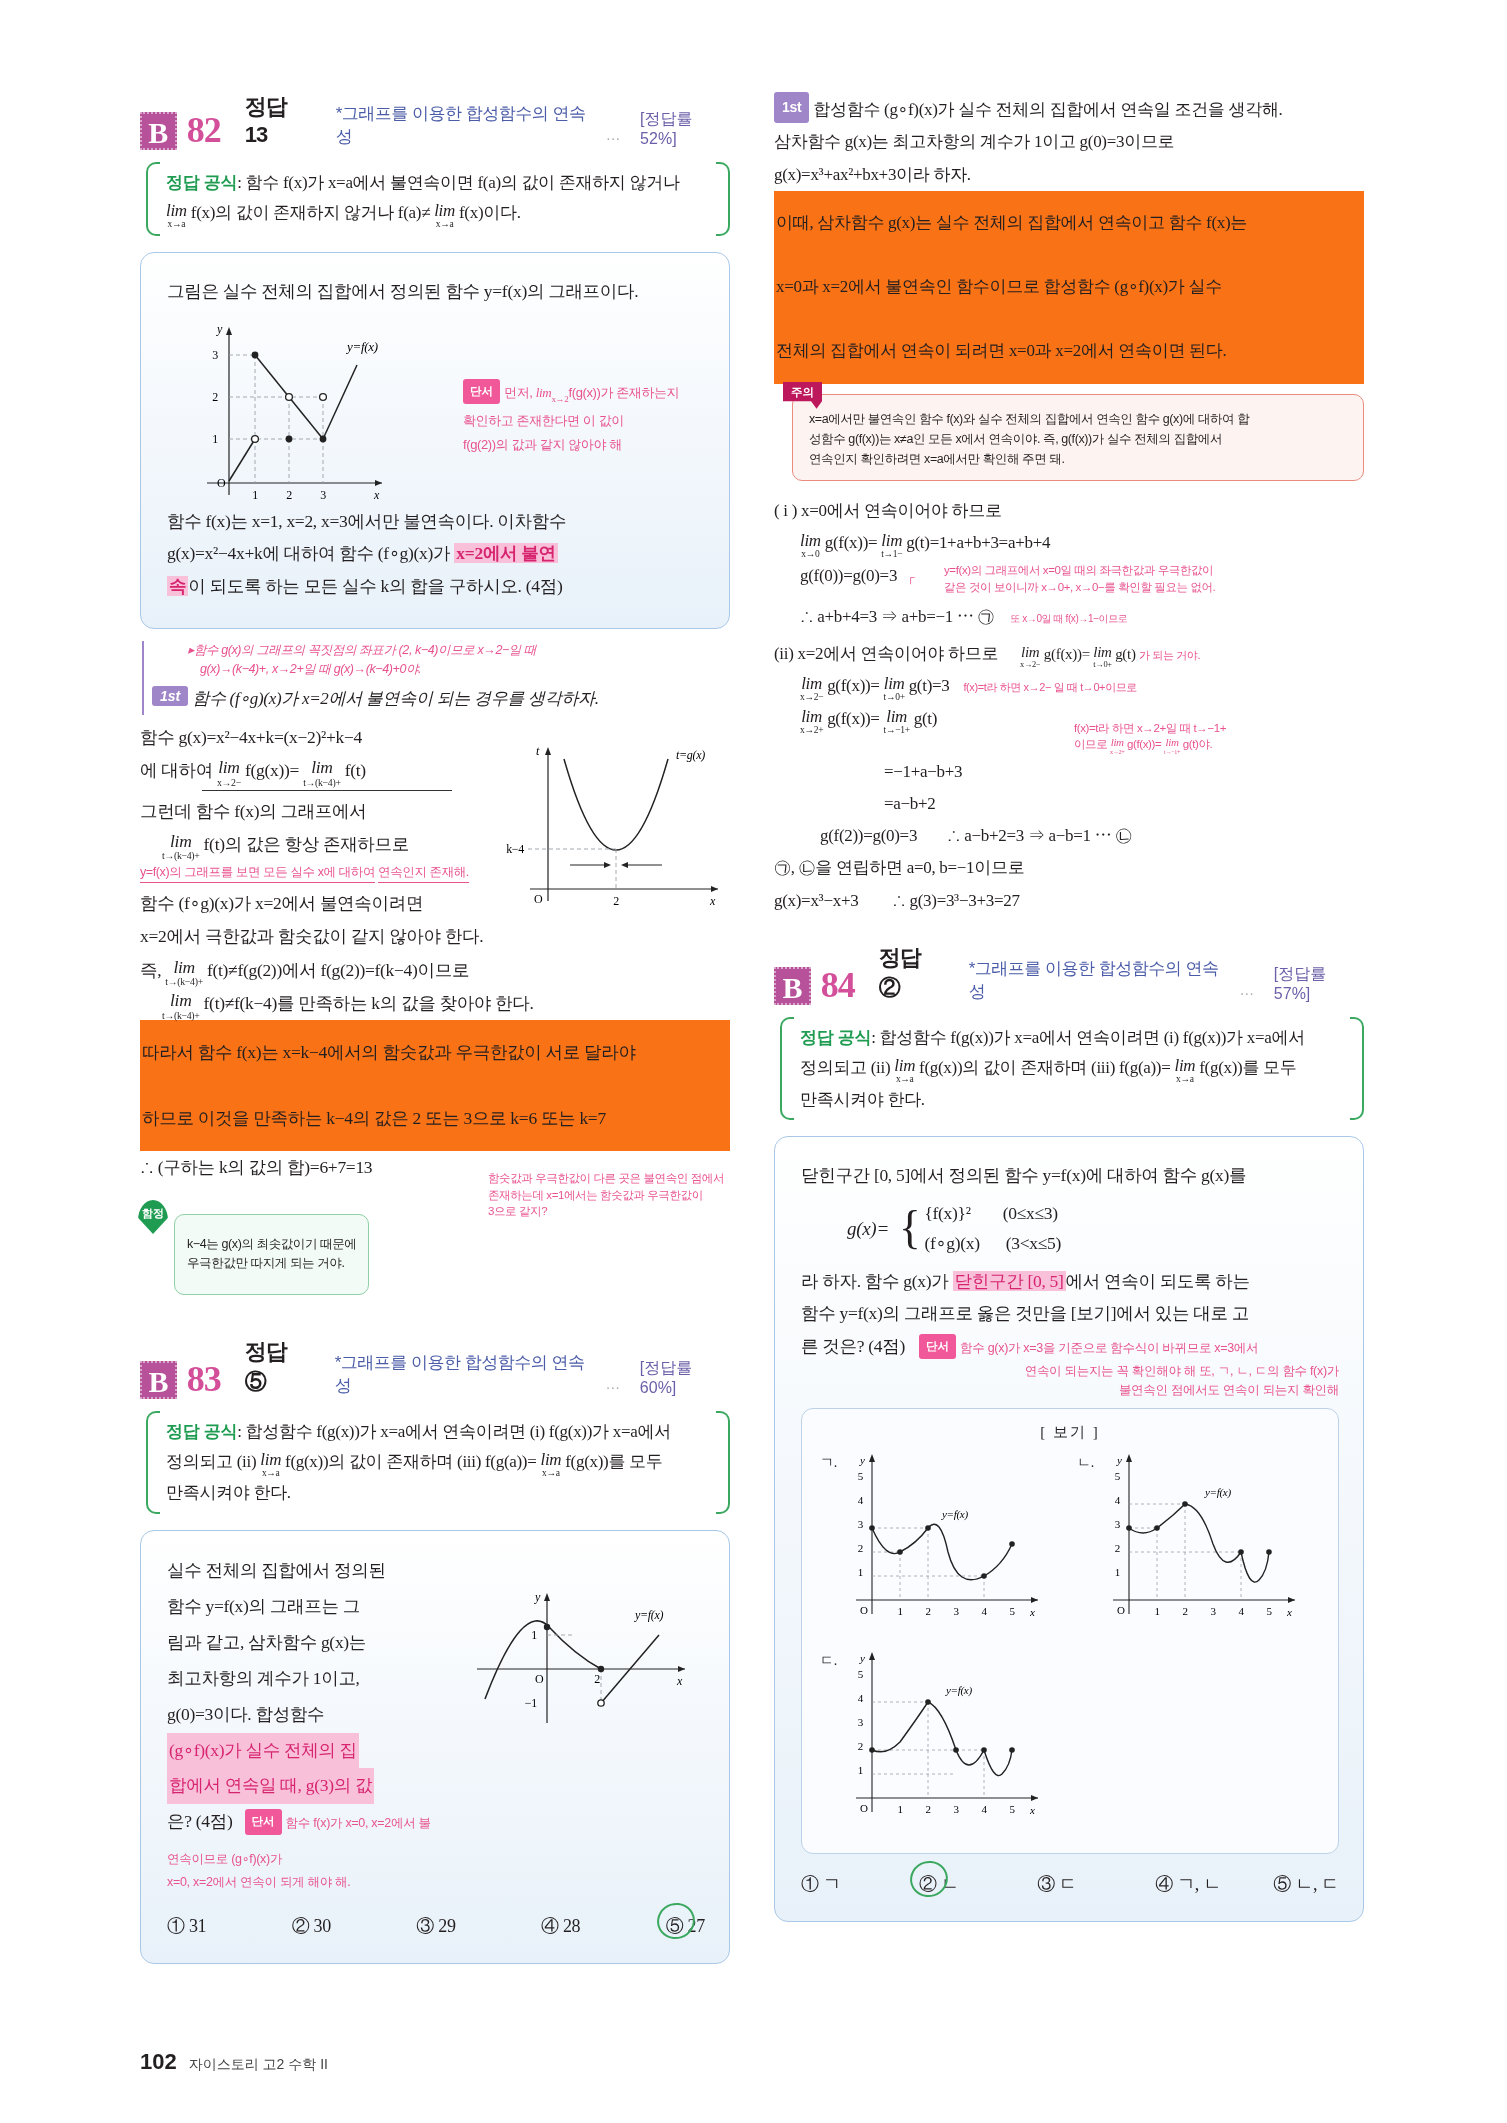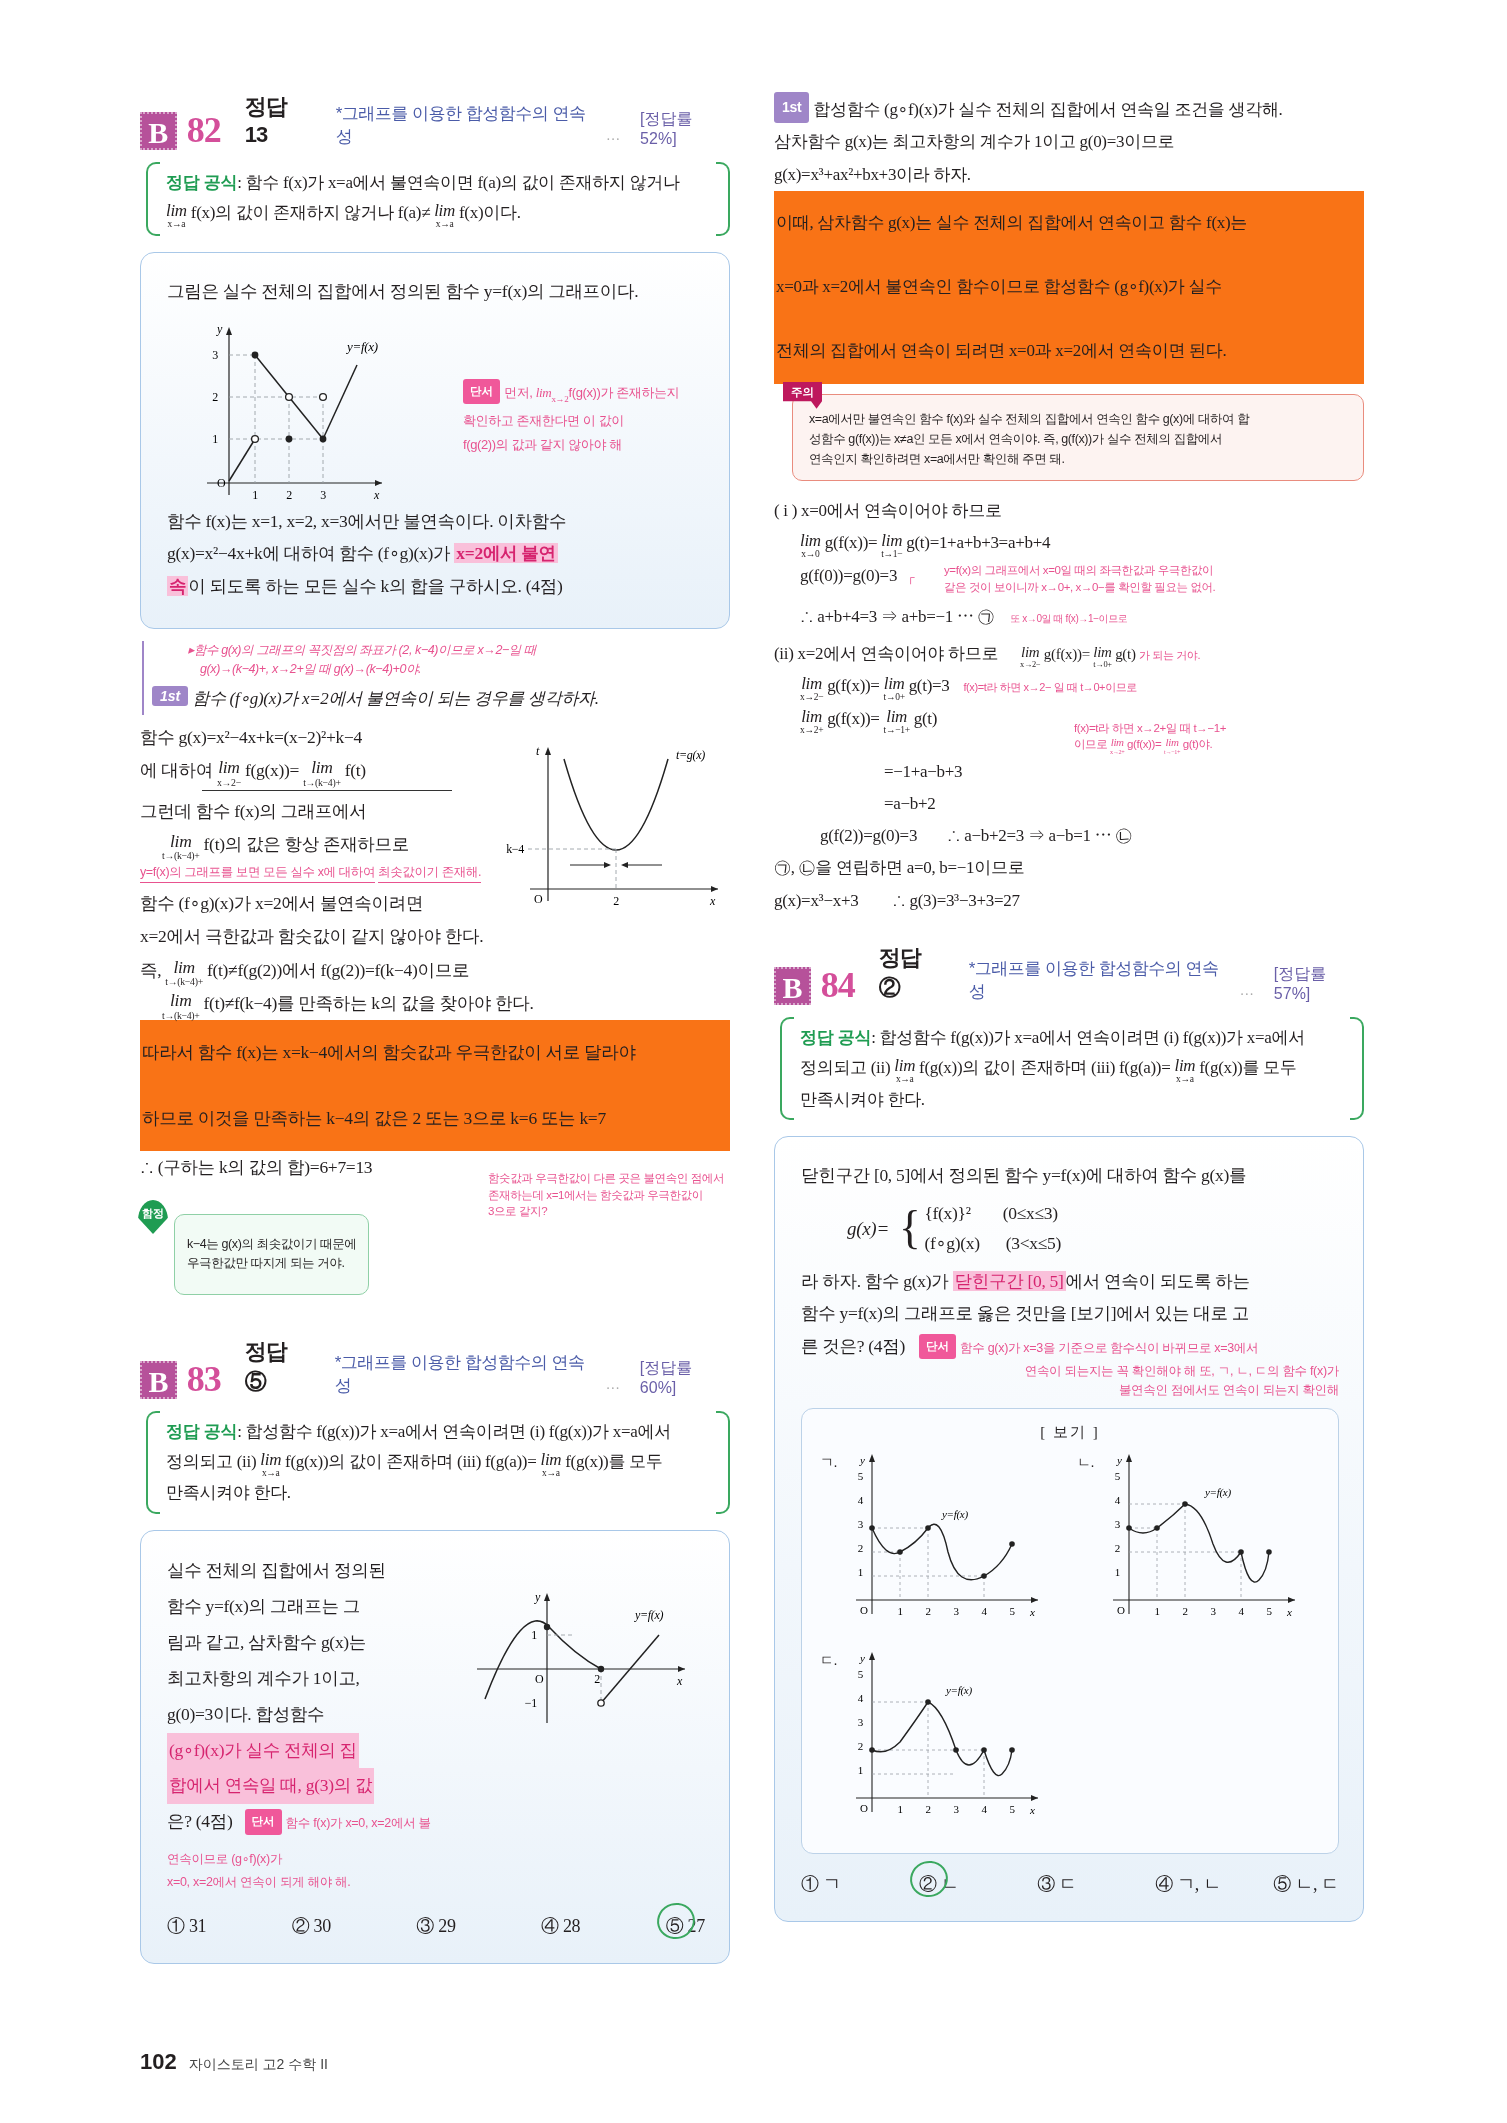--- a/index.html
+++ b/index.html
@@ -261,21 +261,21 @@
           <line x1="110" y1="108" x2="110" y2="148" stroke="#9aa0a6" stroke-width="0.9" stroke-dasharray="4 3"></line>
           <line x1="64" y1="124" x2="103" y2="124" stroke="#222" stroke-width="1"></line>
           <polygon points="105,124 98,121 98,127" fill="#222"></polygon>
           <line x1="156" y1="124" x2="117" y2="124" stroke="#222" stroke-width="1"></line>
           <polygon points="115,124 122,121 122,127" fill="#222"></polygon>
           <text x="170" y="18" font-size="12" font-style="italic">t=g(x)</text>
         </svg>
 
         <div class="small-note pink" style="margin:2px 0 4px 0;">
           <div class="uw" style="display:inline-block;">y=f(x)의 그래프를 보면 모든 실수 x에 대하여</div>
-          <div class="uw" style="display:inline-block;">최솟값이기 존재해.</div>
+          <div class="uw" style="display:inline-block;">연속인지 존재해.</div>
         </div>
 
         <div>함수 (f∘g)(x)가 x=2에서 불연속이려면</div>
         <div>x=2에서 극한값과 함숫값이 같지 않아야 한다.</div>
         <div>
           <span>즉, </span>
           <span class="lim mi">lim<span class="lb">t→(k−4)+</span></span>
           <span>f(t)≠f(g(2))에서 f(g(2))=f(k−4)이므로</span>
         </div>
         <div>

